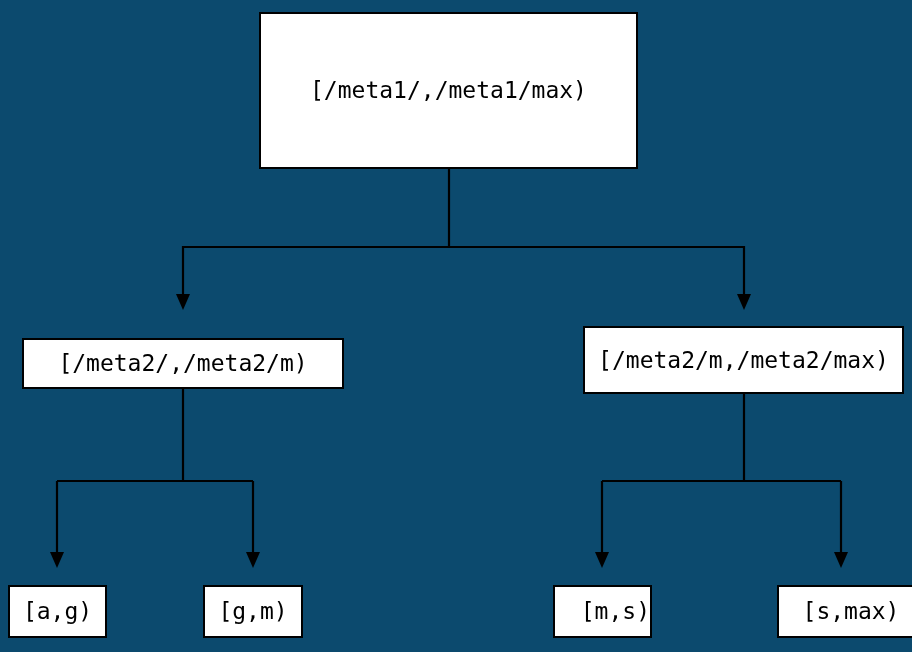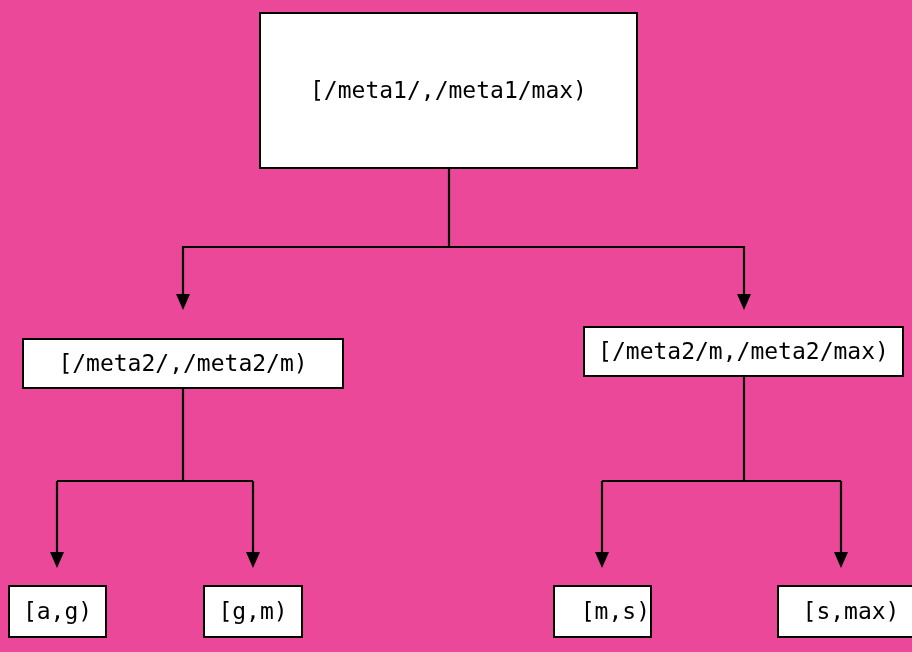--- a/index.html
+++ b/index.html
@@ -4,21 +4,21 @@
 <style>
   html, body {
     margin: 0;
     padding: 0;
     background: #ffffff;
   }
   .stage {
     position: relative;
     width: 912px;
     height: 652px;
-    background: #ec4899;
+    background: #0c4a6e;
     font-family: "DejaVu Sans Mono", "Liberation Mono", monospace;
     color: #000000;
     overflow: hidden;
   }
   .edges-svg {
     position: absolute;
     left: 0;
     top: 0;
     width: 912px;
     height: 652px;
@@ -32,21 +32,21 @@
     display: flex;
     align-items: center;
     justify-content: center;
     font-size: 23px;
     line-height: 1;
     white-space: nowrap;
     letter-spacing: 0;
   }
   .node-root   { left: 259px; top: 12px;  width: 379px; height: 157px; }
   .node-mid-l  { left: 22px;  top: 326px; width: 322px; height: 51px; margin-top: 12px; }
-  .node-mid-r  { left: 583px; top: 326px; width: 321px; height: 51px; }
+  .node-mid-r  { left: 583px; top: 326px; width: 321px; height: 68px; }
   .node-leaf-0 { left: 8px;   top: 585px; width: 99px;  height: 53px; }
   .node-leaf-1 { left: 203px; top: 585px; width: 100px; height: 53px; }
   .node-leaf-2 { left: 553px; top: 585px; width: 99px;  height: 53px; justify-content: flex-end; }
   .node-leaf-3 { left: 777px; top: 585px; width: 148px; height: 53px; }
 </style>
 </head>
 <body>
 
 <div class="stage">
 

